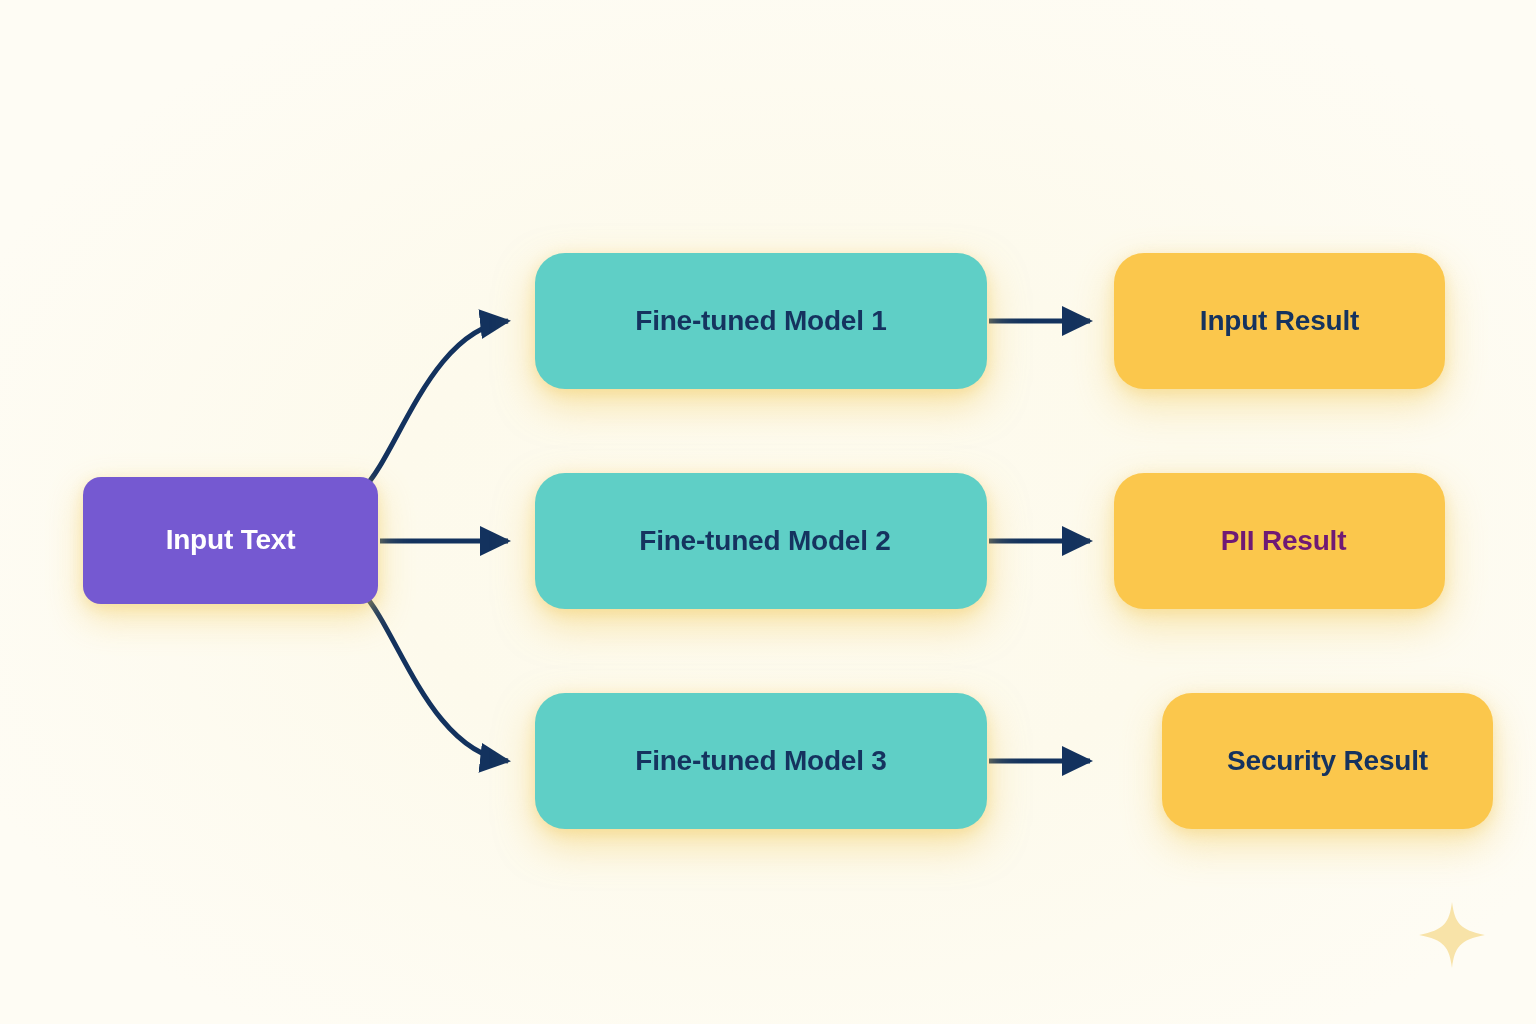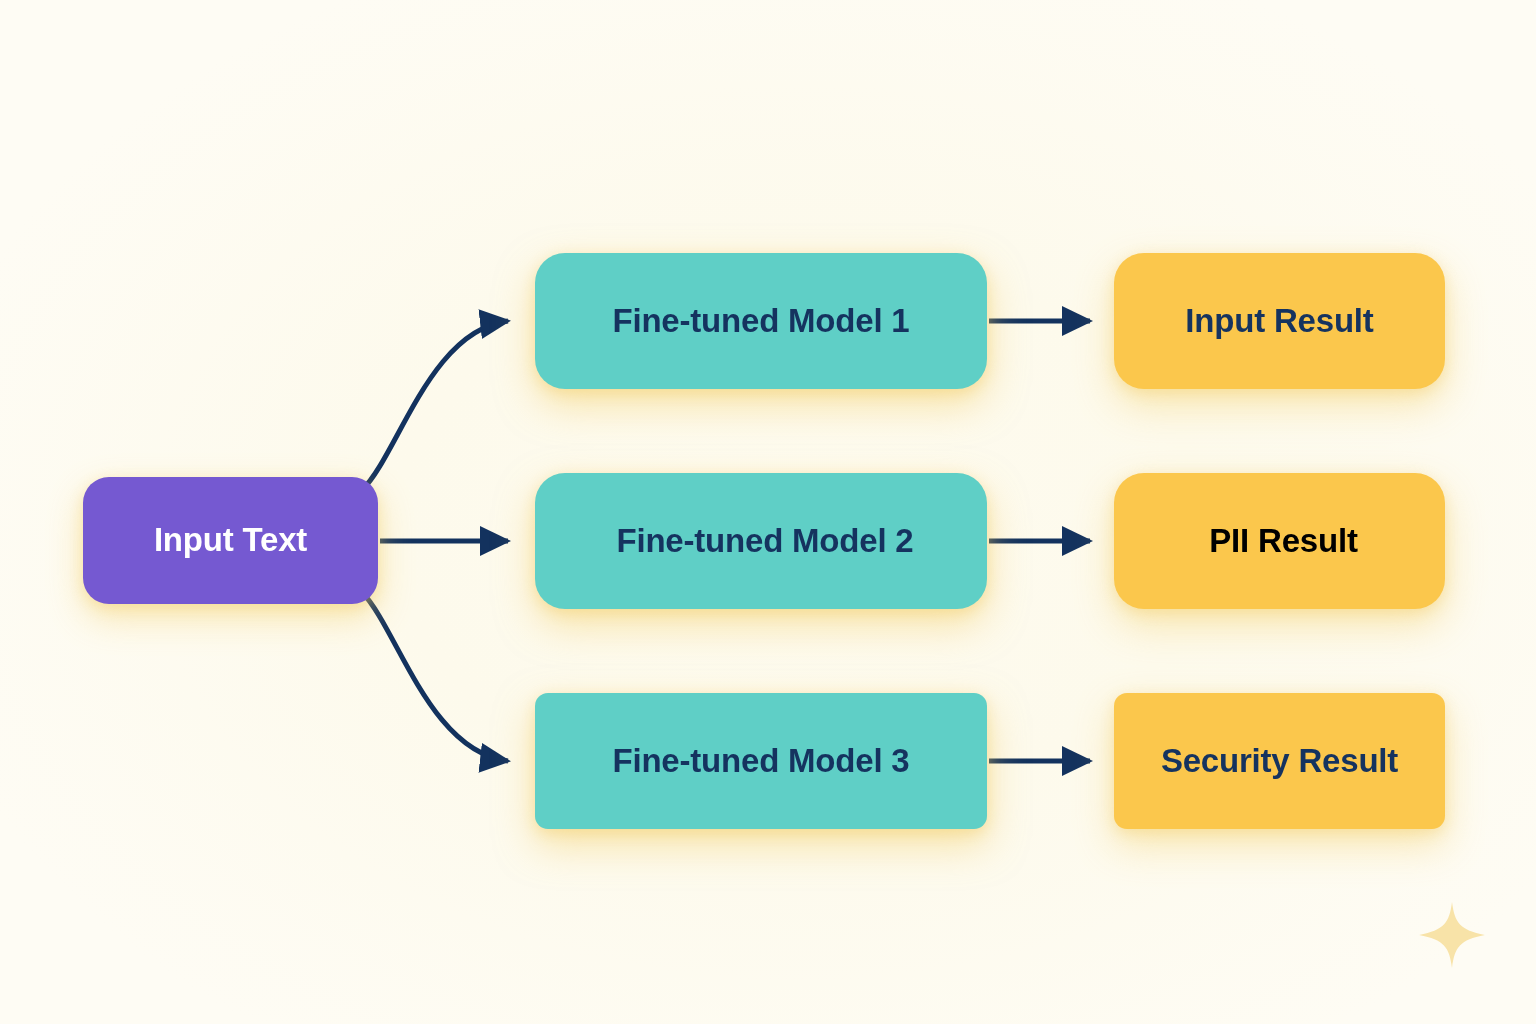--- a/index.html
+++ b/index.html
@@ -35,33 +35,33 @@
     position: absolute;
     display: flex;
     align-items: center;
     justify-content: center;
     box-sizing: border-box;
     border-radius: 30px;
     text-align: center;
     letter-spacing: -0.2px;
   }
   .node .label {
-    font-size: 33px;
+    font-size: 28px;
     font-weight: bold;
     line-height: 1.1;
     white-space: nowrap;
   }
 
   .node-input {
     left: 83px;
     top: 477px;
     width: 295px;
     height: 127px;
     background: #7559d1;
-    border-radius: 26px;
+    border-radius: 18px;
     box-shadow:
       0 14px 34px rgba(243, 206, 98, 0.45),
       0 4px 14px rgba(238, 196, 80, 0.30);
   }
   .node-input .label { color: #ffffff; }
 
   .node-model {
     left: 535px;
     width: 452px;
     height: 136px;
@@ -80,21 +80,21 @@
     background: #fbc74c;
     border-radius: 30px;
     box-shadow:
       0 16px 38px rgba(243, 206, 98, 0.45),
       0 4px 14px rgba(238, 196, 80, 0.30);
   }
   .node-result .label { color: #15335f; }
 
   .row-1 { top: 253px; }
   .row-2 { top: 473px; padding-left: 8px; }
-  .row-3 { top: 693px; border-radius: 13px; }
+  .row-3 { top: 693px; }
 
   
   .sparkle {
     position: absolute;
     left: 1417px;
     top: 900px;
     width: 70px;
     height: 70px;
   }
 </style>
@@ -137,23 +137,23 @@
     <span class="label" style="color: rgb(21, 51, 95);">Fine-tuned Model 2</span>
   </div>
   <div class="node node-model row-3" style="background-color: rgb(95, 207, 198);">
     <span class="label" style="color: rgb(21, 51, 95);">Fine-tuned Model 3</span>
   </div>
 
   <div class="node node-result row-1" style="background-color: rgb(251, 199, 76);">
     <span class="label" style="color: rgb(21, 51, 95);">Input Result</span>
   </div>
   <div class="node node-result row-2" style="background-color: rgb(251, 199, 76);">
-    <span class="label" style="color: #000000;">PII Result</span>
+    <span class="label" style="color: #701a75;">PII Result</span>
   </div>
-  <div class="node node-result row-3" style="background-color: rgb(251, 199, 76);">
+  <div class="node node-result row-3" style="background-color: rgb(251, 199, 76); margin-left: 48px;">
     <span class="label" style="color: rgb(21, 51, 95);">Security Result</span>
   </div>
 
   <svg class="sparkle" viewBox="0 0 100 100">
     <path d="M 50 3
              C 54 33 61 43 97 50
              C 61 57 54 67 50 97
              C 46 67 39 57 3 50
              C 39 43 46 33 50 3 Z" fill="#f8e3a8"></path>
   </svg>

